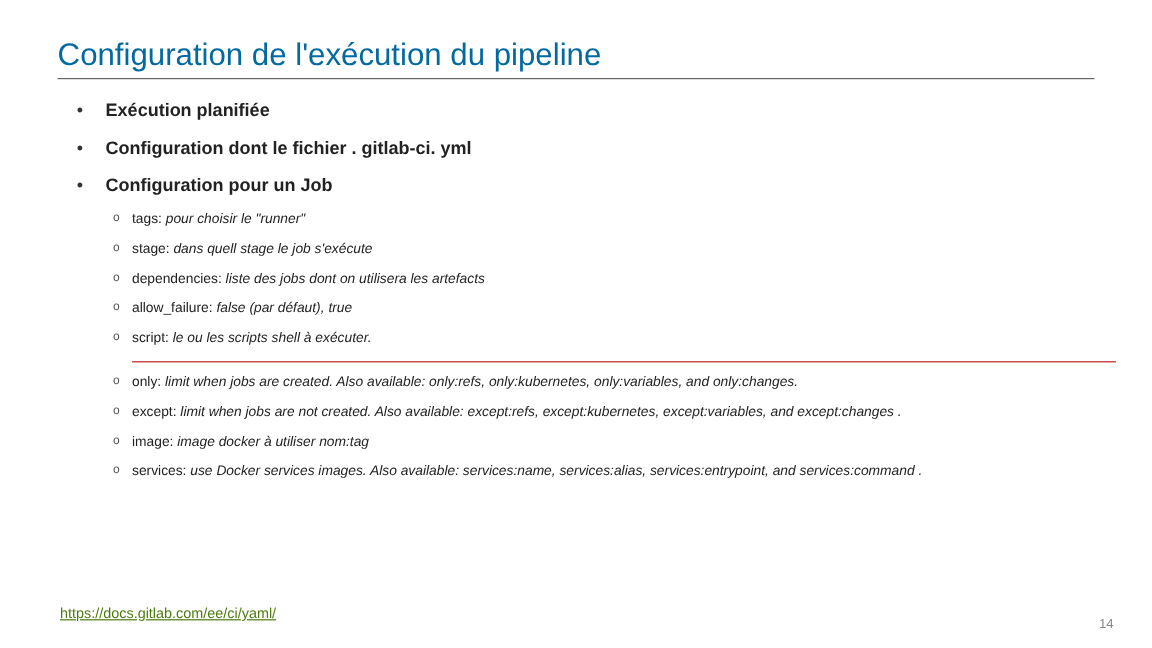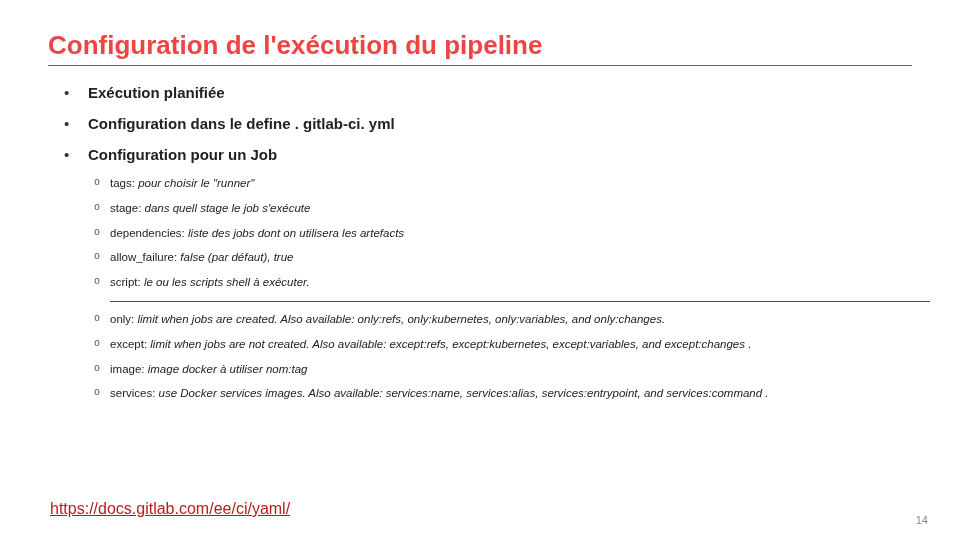--- a/index.html
+++ b/index.html
@@ -13,23 +13,23 @@
     position: relative;
   }
   .slide {
     box-sizing: border-box;
     width: 960px;
     height: 540px;
     padding: 30px 48px 20px 48px;
     position: relative;
   }
   .title {
-    color: #ef4444;
+    color: #0369a1;
     font-size: 26px;
-    font-weight: bold;
+    font-weight: normal;
     margin: 0 0 4px 0;
   }
   .title-underline {
     border-bottom: 1px solid #666;
     margin-bottom: 18px;
   }
   ul.main {
     list-style: none;
     padding: 0 0 0 36px;
     margin: 4px;
@@ -80,23 +80,23 @@
   }
   .red-underline {
     border-top: 1px solid #b22;
     margin: 6px 0 4px 0;
     width: 820px;
   }
   .footer-link {
     position: absolute;
     left: 38px;
     bottom: 22px;
-    font-size: 16px;
+    font-size: 12px;
     text-decoration: underline;
-    color: #b91c1c;
+    color: #4d7c0f;
     padding-left: 12px;
   }
   .page-number {
     position: absolute;
     right: 32px;
     bottom: 14px;
     font-size: 11px;
     color: #888;
   }
 </style>
@@ -104,21 +104,21 @@
 <body>
 
 <div class="slide">
 
   <h1 class="title">Configuration de l'exécution du pipeline</h1>
   <div class="title-underline"></div>
 
   <ul class="main">
     <li>Exécution planifiée</li>
     <li>
-      <span>Configuration dans le define</span>
+      <span>Configuration dont le fichier</span>
       <span class="yml-part">. gitlab-ci. yml</span>
     </li>
     <li>Configuration pour un Job</li>
   </ul>
 
   <ul class="sub">
     <li><span class="key">tags: </span><span class="desc">pour choisir le "runner"</span></li>
     <li><span class="key">stage: </span><span class="desc">dans quell stage le job s'exécute</span></li>
     <li><span class="key">dependencies: </span><span class="desc">liste des jobs dont on utilisera les artefacts</span></li>
     <li><span class="key">allow_failure: </span><span class="desc">false (par défaut), true</span></li>

